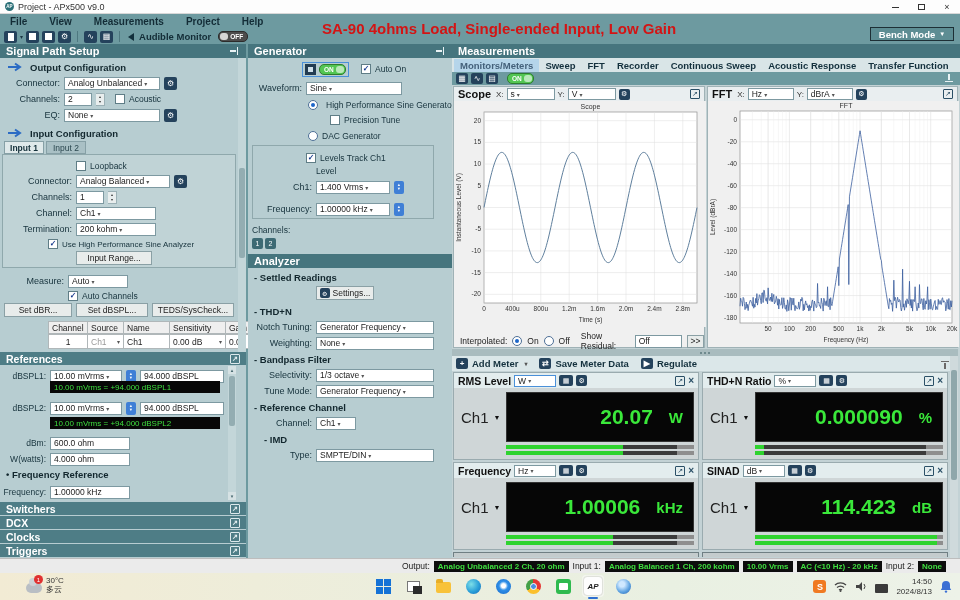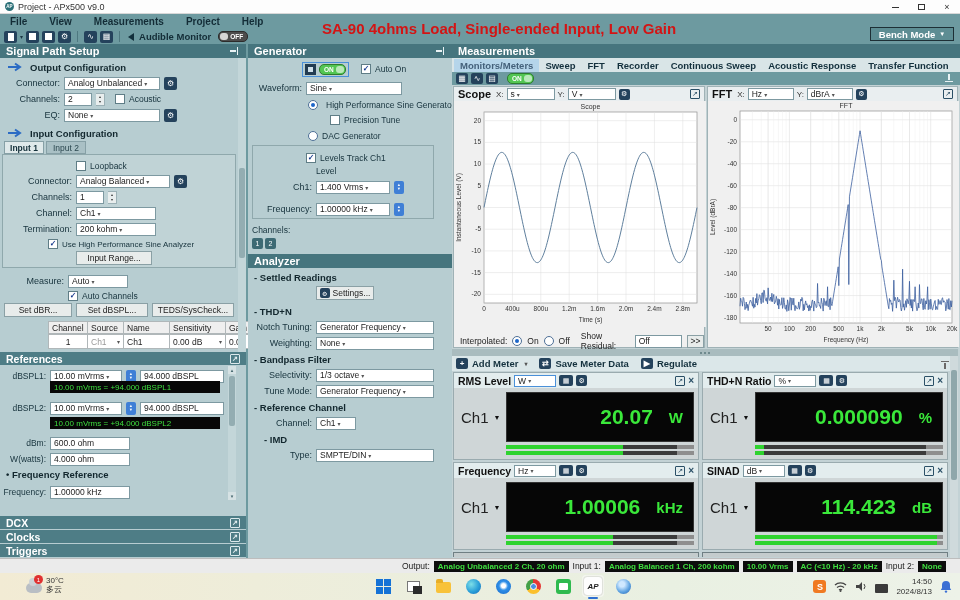--- a/index.html
+++ b/index.html
@@ -466,20 +466,24 @@
         <span>1.00000 kHz</span>
       </div>
   </div>
 
   <div class="scrl" style="left:228px;top:366px;width:8px;height:134px;">
     <div class="scrlarrow" style="top:0;">▴</div>
     <div class="scrlthumb" style="left:1px;top:10px;width:6px;height:50px;"></div>
     <div class="scrlarrow" style="bottom:0;">▾</div>
   </div>
 
+  <div class="colhdr" style="top:502px;">
+    <span>Switchers</span>
+      <div class="expico"><span>↗</span></div>
+  </div>
   <div class="colhdr" style="top:516px;">
     <span>DCX</span>
       <div class="expico"><span>↗</span></div>
   </div>
   <div class="colhdr" style="top:530px;">
     <span>Clocks</span>
       <div class="expico"><span>↗</span></div>
   </div>
   <div class="colhdr" style="top:544px;">
     <span>Triggers</span>

